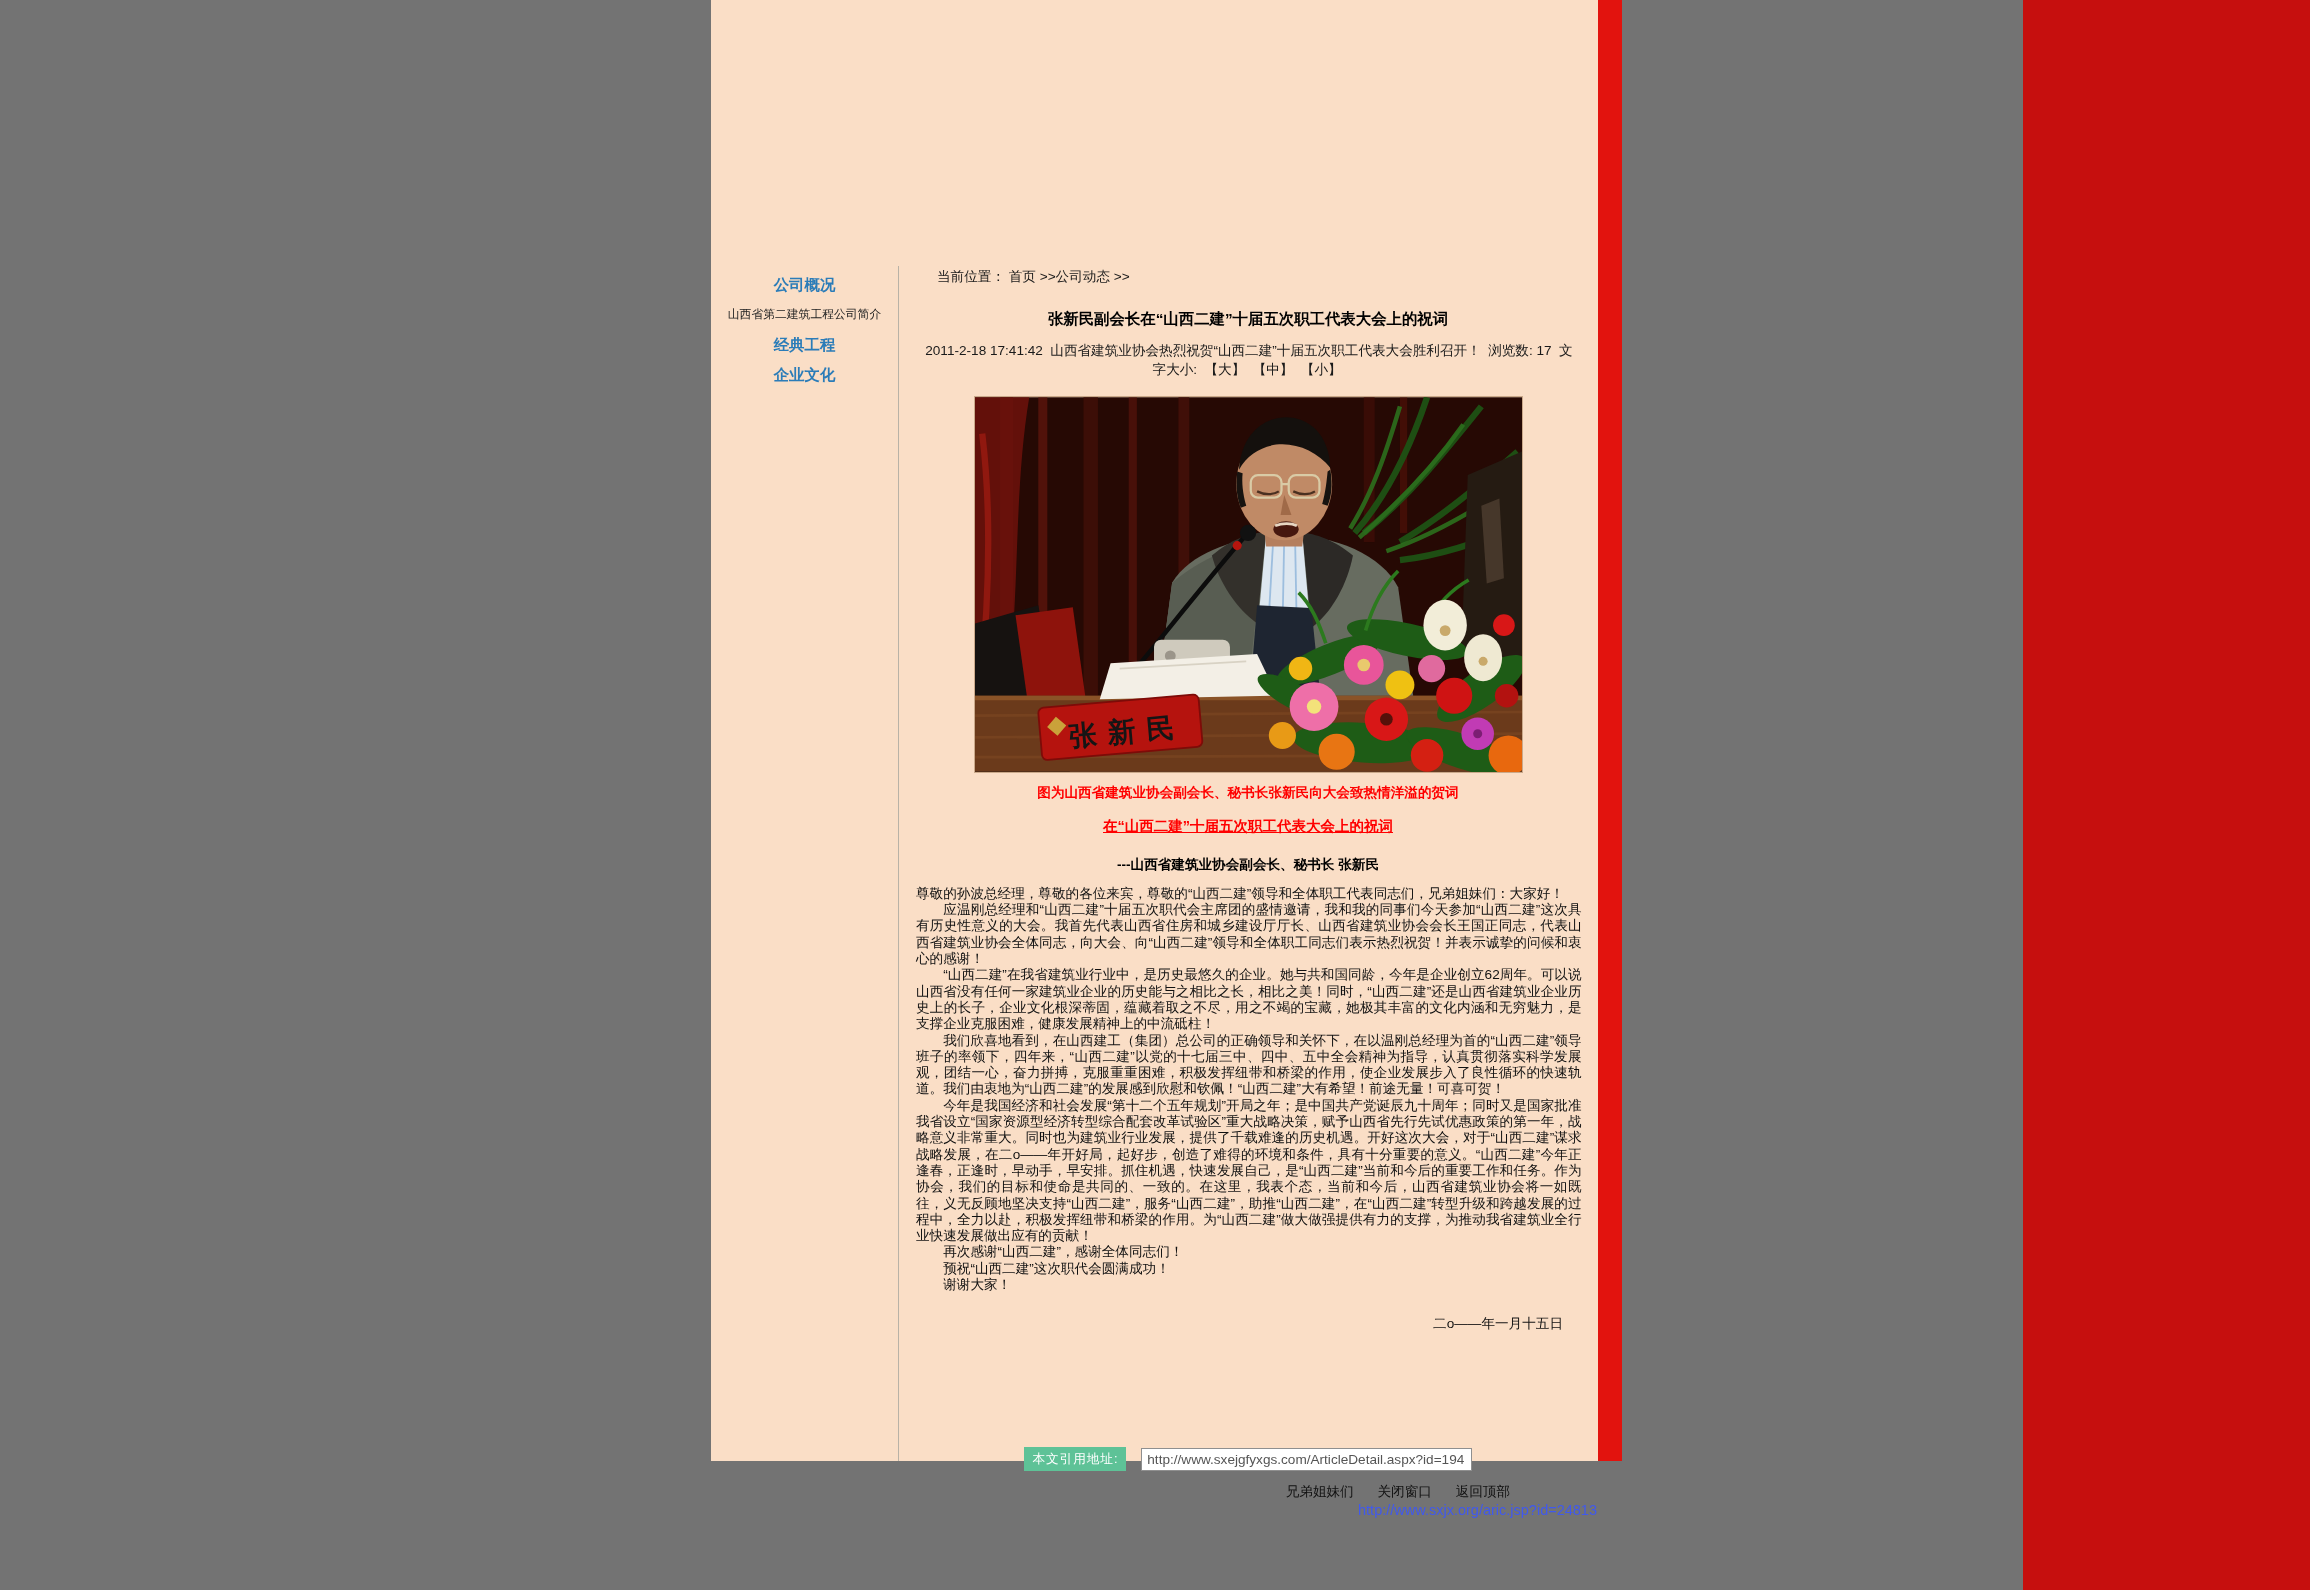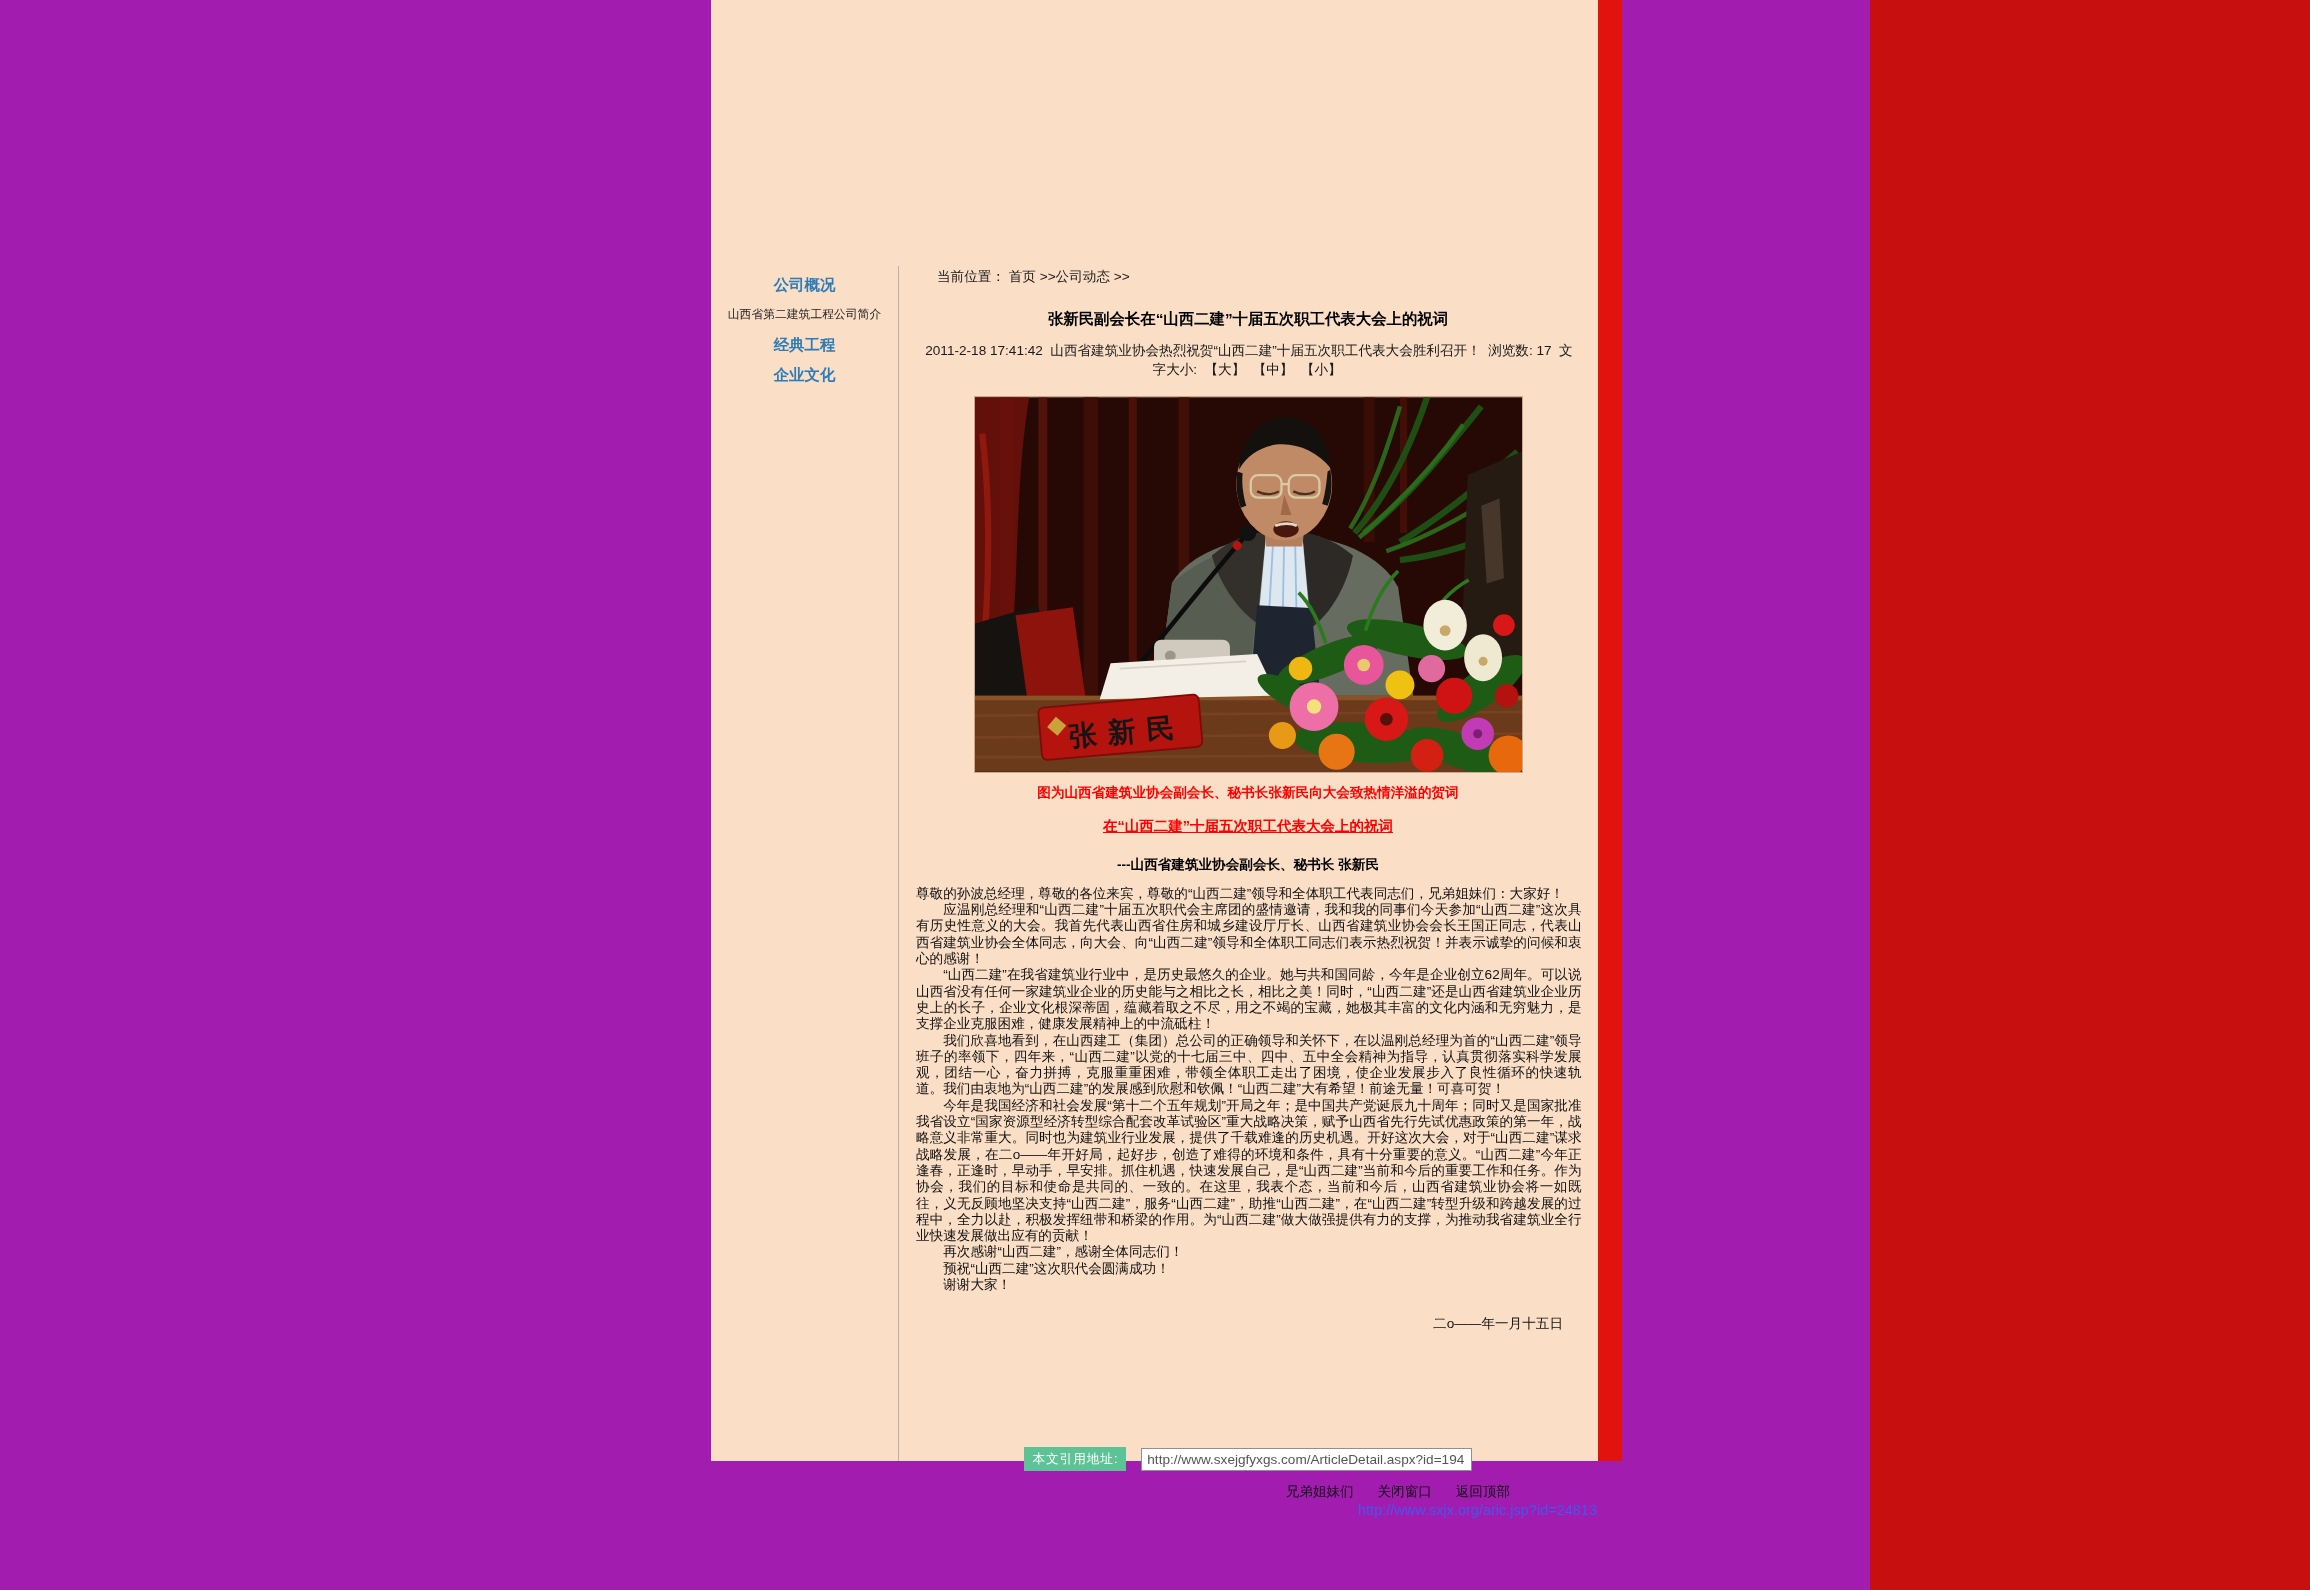--- a/index.html
+++ b/index.html
@@ -3,21 +3,21 @@
 <meta charset="utf-8">
 <style>
   html,body{margin:0;padding:0;}
   body{
     width:2310px;height:1590px;
     background:#c60f0e;
     font-family:"Liberation Sans", sans-serif;
     position:relative;
     overflow:hidden;
   }
-  .page{position:relative;width:1870px;height:1590px;background:#a21caf;}
+  .page{position:relative;width:2023px;height:1590px;background:#737373;}
   
   .accent-stripe{position:absolute;left:1598px;top:0;width:23.5px;height:1461px;background:#e2130e;}
   
   .content{position:absolute;left:711px;top:0;width:887px;height:1461px;background:#fadec6;}
   .v-divider{position:absolute;left:187px;top:266px;width:0.9px;height:1195px;background:#b9b2a6;}
 
   
   .sidebar{position:absolute;left:0;top:0;width:187px;padding-top:276px;text-align:center;}
   .side-link{display:block;color:#2b7cb8;font-weight:bold;font-size:15.4px;line-height:18px;margin-bottom:12.7px;text-decoration:none;cursor:pointer;}
   .side-sub{display:block;color:#222;font-size:11.8px;line-height:14.5px;margin-bottom:14.5px;cursor:pointer;}
@@ -225,21 +225,21 @@
 
       <div class="caption">图为山西省建筑业协会副会长、秘书长张新民向大会致热情洋溢的贺词</div>
 
       <div class="speech-head">在“山西二建”十届五次职工代表大会上的祝词</div>
       <div class="speech-author">---山西省建筑业协会副会长、秘书长 张新民</div>
 
       <div class="body-text">
         <p class="no-indent">尊敬的孙波总经理，尊敬的各位来宾，尊敬的“山西二建”领导和全体职工代表同志们，兄弟姐妹们：大家好！</p>
         <p>应温刚总经理和“山西二建”十届五次职代会主席团的盛情邀请，我和我的同事们今天参加“山西二建”这次具有历史性意义的大会。我首先代表山西省住房和城乡建设厅厅长、山西省建筑业协会会长王国正同志，代表山西省建筑业协会全体同志，向大会、向“山西二建”领导和全体职工同志们表示热烈祝贺！并表示诚挚的问候和衷心的感谢！</p>
         <p>“山西二建”在我省建筑业行业中，是历史最悠久的企业。她与共和国同龄，今年是企业创立62周年。可以说山西省没有任何一家建筑业企业的历史能与之相比之长，相比之美！同时，“山西二建”还是山西省建筑业企业历史上的长子，企业文化根深蒂固，蕴藏着取之不尽，用之不竭的宝藏，她极其丰富的文化内涵和无穷魅力，是支撑企业克服困难，健康发展精神上的中流砥柱！</p>
-        <p>我们欣喜地看到，在山西建工（集团）总公司的正确领导和关怀下，在以温刚总经理为首的“山西二建”领导班子的率领下，四年来，“山西二建”以党的十七届三中、四中、五中全会精神为指导，认真贯彻落实科学发展观，团结一心，奋力拼搏，克服重重困难，带领全体职工走出了困境，使企业发展步入了良性循环的快速轨道。我们由衷地为“山西二建”的发展感到欣慰和钦佩！“山西二建”大有希望！前途无量！可喜可贺！</p>
+        <p>我们欣喜地看到，在山西建工（集团）总公司的正确领导和关怀下，在以温刚总经理为首的“山西二建”领导班子的率领下，四年来，“山西二建”以党的十七届三中、四中、五中全会精神为指导，认真贯彻落实科学发展观，团结一心，奋力拼搏，克服重重困难，积极发挥纽带和桥梁的作用，使企业发展步入了良性循环的快速轨道。我们由衷地为“山西二建”的发展感到欣慰和钦佩！“山西二建”大有希望！前途无量！可喜可贺！</p>
         <p>今年是我国经济和社会发展“第十二个五年规划”开局之年；是中国共产党诞辰九十周年；同时又是国家批准我省设立“国家资源型经济转型综合配套改革试验区”重大战略决策，赋予山西省先行先试优惠政策的第一年，战略意义非常重大。同时也为建筑业行业发展，提供了千载难逢的历史机遇。开好这次大会，对于“山西二建”谋求战略发展，在二o——年开好局，起好步，创造了难得的环境和条件，具有十分重要的意义。“山西二建”今年正逢春，正逢时，早动手，早安排。抓住机遇，快速发展自己，是“山西二建”当前和今后的重要工作和任务。作为协会，我们的目标和使命是共同的、一致的。在这里，我表个态，当前和今后，山西省建筑业协会将一如既往，义无反顾地坚决支持“山西二建”，服务“山西二建”，助推“山西二建”，在“山西二建”转型升级和跨越发展的过程中，全力以赴，积极发挥纽带和桥梁的作用。为“山西二建”做大做强提供有力的支撑，为推动我省建筑业全行业快速发展做出应有的贡献！</p>
         <p>再次感谢“山西二建”，感谢全体同志们！</p>
         <p>预祝“山西二建”这次职代会圆满成功！</p>
         <p>谢谢大家！</p>
       </div>
 
       <div class="date-line">二o——年一月十五日</div>
 
       <div class="cite-row">
         <span class="cite-badge">本文引用地址:</span>

